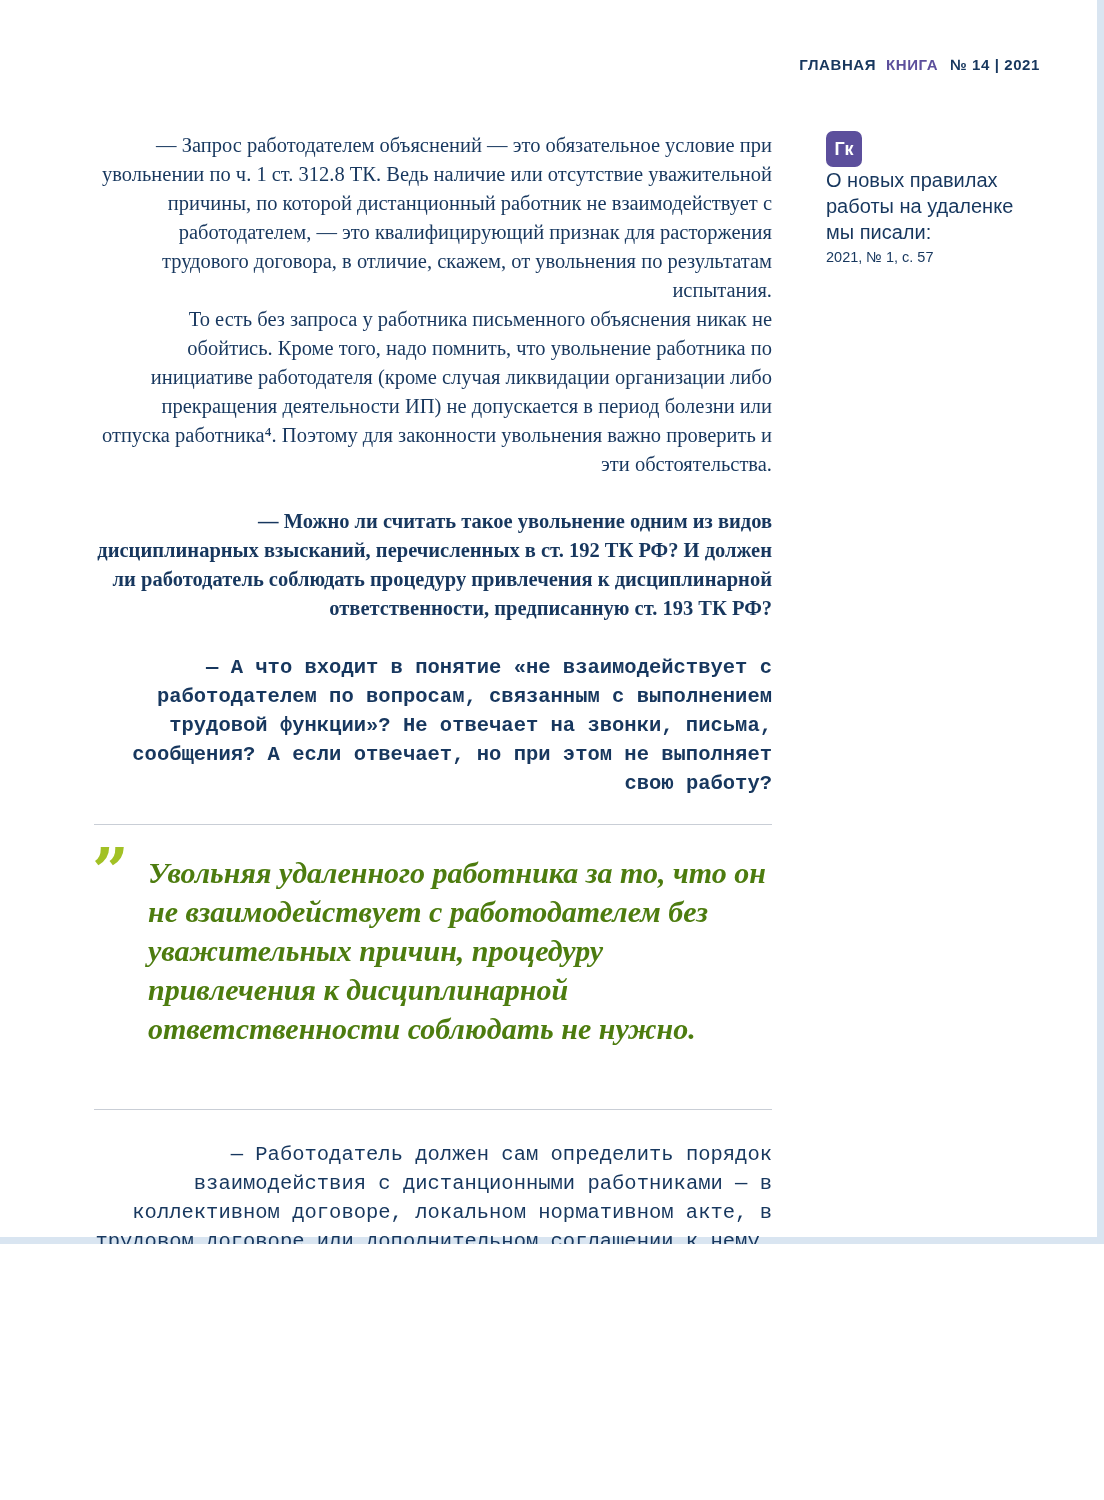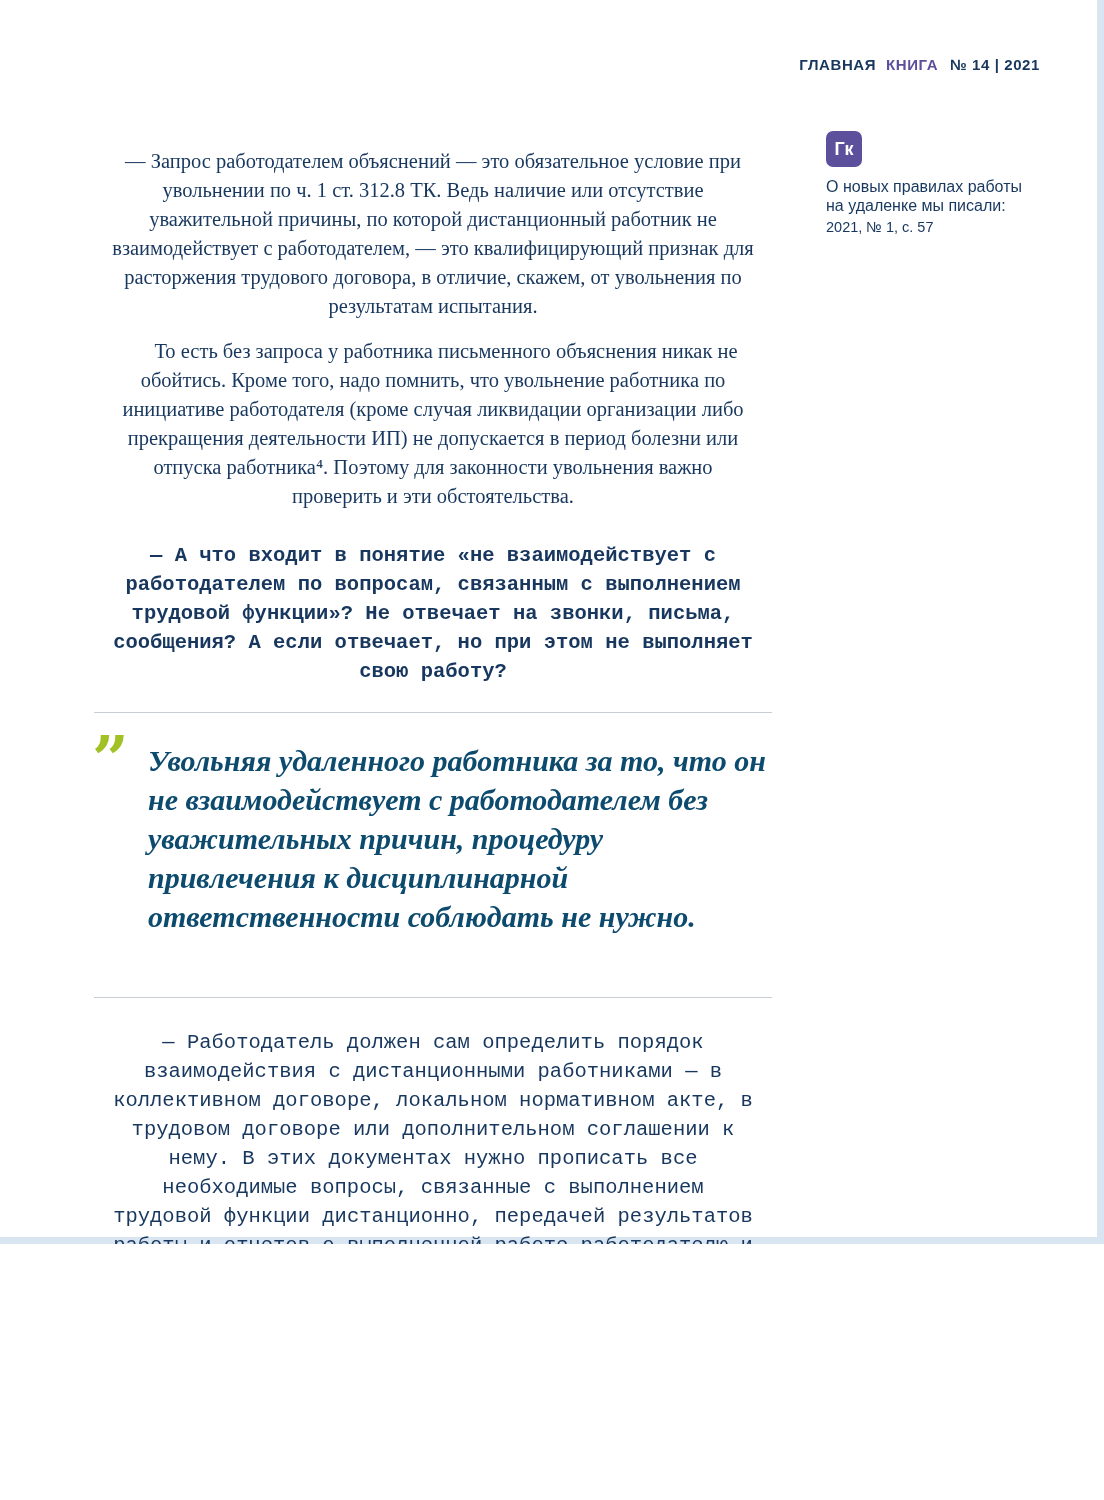--- a/index.html
+++ b/index.html
@@ -47,21 +47,21 @@
 
   
   .article {
     position: absolute;
     left: 94px;
     top: 131px;
     width: 678px;
     font-size: 20.5px;
     line-height: 29px;
   }
-  .article p { margin: 16px; text-align: center; }
+  .article p { margin: 0; text-align: right; }
   .p-indent { text-indent: 26px; }
   .q-bold { font-weight: bold; }
   .gap-28 { margin-top: 28px !important; }
   .gap-30 { margin-top: 30px !important; font-family: Liberation Mono, monospace; }
   .rule {
     border: none;
     border-top: 1px solid #c9ced6;
     margin: 26px 0 0 0;
   }
   .quote-block {
@@ -78,21 +78,21 @@
     font-weight: bold;
     color: #a2c125;
     font-family: "DejaVu Serif", serif;
     line-height: 1;
   }
   .quote-text {
     font-size: 30px;
     line-height: 39px;
     font-weight: bold;
     font-style: italic;
-    color: #0c4a6e;
+    color: #4d7c0f;
   }
 
   
   .sidebar {
     position: absolute;
     left: 826px;
     top: 131px;
     width: 200px;
     font-family: "Liberation Sans", sans-serif;
     color: #17375e;
@@ -104,23 +104,22 @@
     border-radius: 7px;
     color: #ffffff;
     font-weight: bold;
     font-size: 18px;
     display: flex;
     align-items: center;
     justify-content: center;
     font-family: "Liberation Sans", sans-serif;
   }
   .sidebar-note {
-    margin-top: 10px;
-    font-size: 16px;
-    line-height: 19px;
+    font-size: 20px;
+    line-height: 26px;
   }
   .sidebar-ref {
     margin-top: 3px;
     font-size: 14.5px;
     line-height: 19px;
     font-weight: normal;
   }
   .footnote {
     position: absolute;
     left: 826px;
@@ -152,20 +151,21 @@
   <div class="header">
     <span class="brand1">ГЛАВНАЯ</span>
     <span class="brand2">КНИГА</span>
     <span class="issue">№ 14 | 2021</span>
   </div>
 
   <div class="article">
     <p>— Запрос работодателем объяснений — это обязательное условие при увольнении по ч. 1 ст. 312.8 ТК. Ведь наличие или отсутствие уважительной причины, по которой дистанционный работник не взаимодействует с работодателем, — это квалифицирующий признак для расторжения трудового договора, в отличие, скажем, от увольнения по результатам испытания.</p>
     <p class="p-indent">То есть без запроса у работника письменного объяснения никак не обойтись. Кроме того, надо помнить, что увольнение работника по инициативе работодателя (кроме случая ликвидации организации либо прекращения деятельности ИП) не допускается в период болезни или отпуска работника⁴. Поэтому для законности увольнения важно проверить и эти обстоятельства.</p>
 
+    <p class="q-bold gap-28">— Можно ли считать такое увольнение одним из видов дисциплинарных взысканий, перечисленных в ст. 192 ТК РФ? И должен ли работодатель соблюдать процедуру привлечения к дисциплинарной ответственности, предписанную ст. 193 ТК РФ?</p>
 
     <p class="q-bold gap-30">— А что входит в понятие «не взаимодействует с работодателем по вопросам, связанным с выполнением трудовой функции»? Не отвечает на звонки, письма, сообщения? А если отвечает, но при этом не выполняет свою работу?</p>
 
     <hr class="rule">
 
     <div class="quote-block">
       <span class="quote-mark">”</span>
       <div class="quote-text">Увольняя удаленного работника за то, что он не взаимодействует с работодателем без уважительных причин, процедуру привлечения к дисциплинарной ответственности соблюдать не нужно.</div>
     </div>
 

